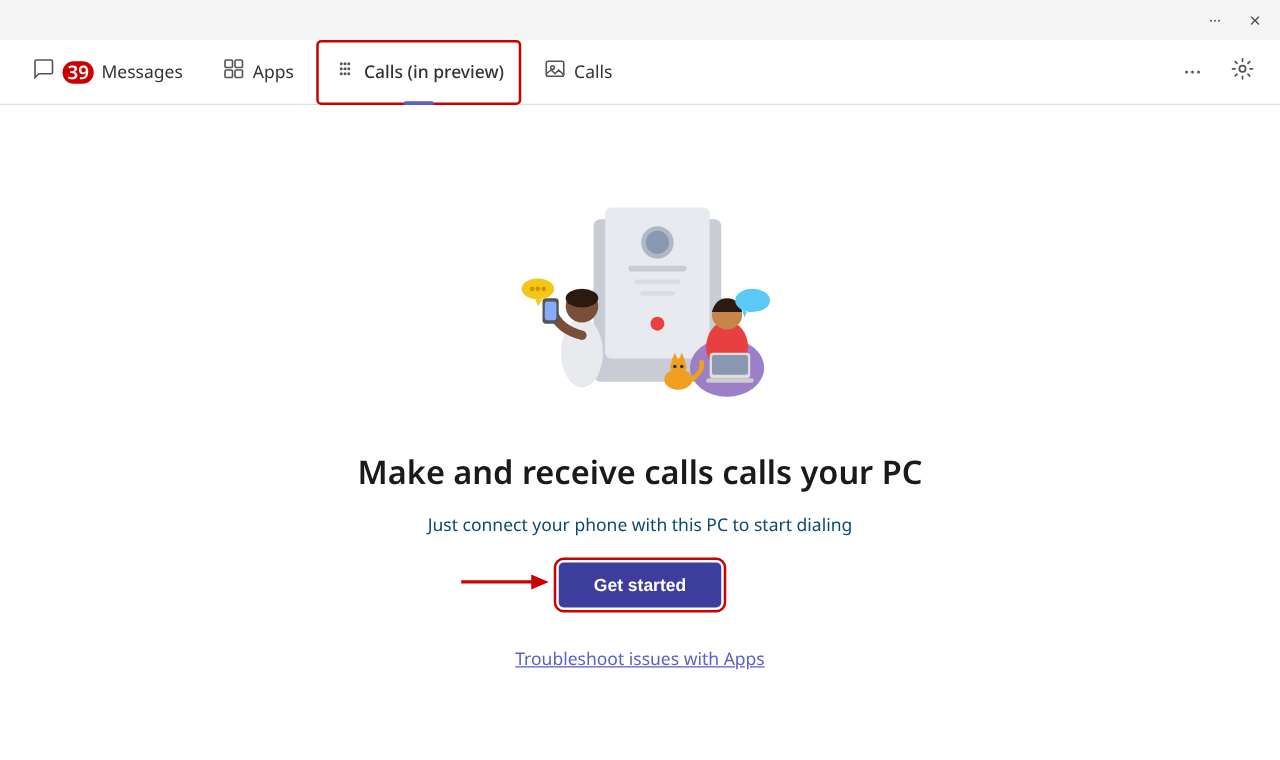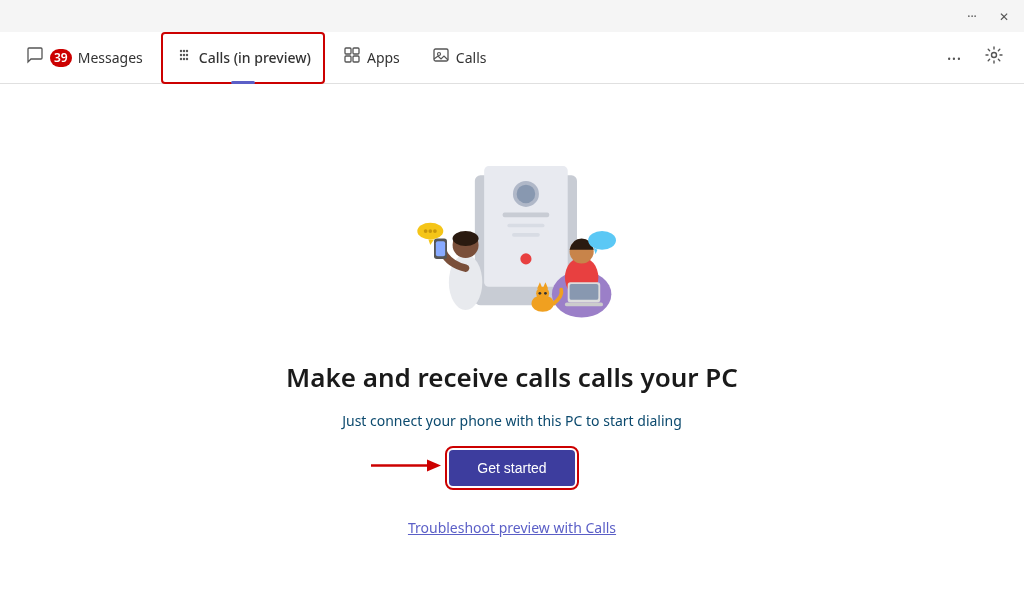--- a/index.html
+++ b/index.html
@@ -73,21 +73,21 @@
       transform: translateX(-50%);
       width: 24px;
       height: 2.5px;
       background: #5b5fc7;
       border-radius: 2px;
     }
 
     .nav-badge {
       background: #cc0000;
       color: white;
-      font-size: 12px;
+      font-size: 15px;
       font-weight: 600;
       min-width: 18px;
       height: 18px;
       border-radius: 9px;
       display: flex;
       align-items: center;
       justify-content: center;
       padding: 0 4px;
     }
 
@@ -165,21 +165,21 @@
       transform: translateY(-50%);
     }
 
     .get-started-btn {
       background: #3d3d9e;
       color: white;
       border: none;
       border-radius: 4px;
       padding: 10px 28px;
       font-size: 14px;
-      font-weight: 400;
+      font-weight: 700;
       cursor: pointer;
       outline: 2px solid #cc0000;
       outline-offset: 2px;
     }
 
     
     .troubleshoot-link {
       color: #5b5fc7;
       font-size: 14px;
       text-decoration: underline;
@@ -204,20 +204,33 @@
 
   <div class="nav-item">
     <span class="nav-icon">
       
       <svg width="18" height="18" viewBox="0 0 18 18" fill="none" xmlns="http://www.w3.org/2000/svg">
         <path d="M2 3C2 2.45 2.45 2 3 2H15C15.55 2 16 2.45 16 3V12C16 12.55 15.55 13 15 13H5L2 16V3Z" stroke="#555" stroke-width="1.3" fill="none"></path>
       </svg>
     </span>
     <span class="nav-badge">39</span>
     <span>Messages</span>
+  </div>
+
+  <div class="nav-item">
+    <span class="nav-icon">
+      
+      <svg width="18" height="18" viewBox="0 0 18 18" fill="none" xmlns="http://www.w3.org/2000/svg">
+        <rect x="2" y="2" width="6" height="6" rx="1" stroke="#555" stroke-width="1.3" fill="none"></rect>
+        <rect x="10" y="2" width="6" height="6" rx="1" stroke="#555" stroke-width="1.3" fill="none"></rect>
+        <rect x="2" y="10" width="6" height="6" rx="1" stroke="#555" stroke-width="1.3" fill="none"></rect>
+        <rect x="10" y="10" width="6" height="6" rx="1" stroke="#555" stroke-width="1.3" fill="none"></rect>
+      </svg>
+    </span>
+    <span>Apps</span>
   </div>
 
   <div class="nav-item active">
     <span class="nav-icon">
       
       <svg width="18" height="18" viewBox="0 0 18 18" fill="none" xmlns="http://www.w3.org/2000/svg">
         <circle cx="6" cy="5" r="1.2" fill="#555"></circle>
         <circle cx="9" cy="5" r="1.2" fill="#555"></circle>
         <circle cx="12" cy="5" r="1.2" fill="#555"></circle>
         <circle cx="6" cy="9" r="1.2" fill="#555"></circle>
@@ -228,33 +241,20 @@
         <circle cx="12" cy="13" r="1.2" fill="#555"></circle>
       </svg>
     </span>
     <span>Calls (in preview)</span>
   </div>
 
   <div class="nav-item">
     <span class="nav-icon">
       
       <svg width="18" height="18" viewBox="0 0 18 18" fill="none" xmlns="http://www.w3.org/2000/svg">
-        <rect x="2" y="2" width="6" height="6" rx="1" stroke="#555" stroke-width="1.3" fill="none"></rect>
-        <rect x="10" y="2" width="6" height="6" rx="1" stroke="#555" stroke-width="1.3" fill="none"></rect>
-        <rect x="2" y="10" width="6" height="6" rx="1" stroke="#555" stroke-width="1.3" fill="none"></rect>
-        <rect x="10" y="10" width="6" height="6" rx="1" stroke="#555" stroke-width="1.3" fill="none"></rect>
-      </svg>
-    </span>
-    <span>Apps</span>
-  </div>
-
-  <div class="nav-item">
-    <span class="nav-icon">
-      
-      <svg width="18" height="18" viewBox="0 0 18 18" fill="none" xmlns="http://www.w3.org/2000/svg">
         <rect x="2" y="3" width="14" height="12" rx="1.5" stroke="#555" stroke-width="1.3" fill="none"></rect>
         <circle cx="7" cy="8" r="1.5" stroke="#555" stroke-width="1.2" fill="none"></circle>
         <path d="M2 13L6 10L9 13L12 10L16 14" stroke="#555" stroke-width="1.2" fill="none"></path>
       </svg>
     </span>
     <span>Calls</span>
   </div>
 
   <div class="nav-spacer"></div>
 
@@ -341,15 +341,15 @@
     <div class="arrow-indicator">
       <svg width="72" height="24" viewBox="0 0 72 24" xmlns="http://www.w3.org/2000/svg">
         <line x1="2" y1="12" x2="60" y2="12" stroke="#cc0000" stroke-width="2.5"></line>
         <polygon points="58,6 72,12 58,18" fill="#cc0000"></polygon>
       </svg>
     </div>
 
     <button class="get-started-btn">Get started</button>
   </div>
 
-  <a class="troubleshoot-link">Troubleshoot preview with Calls</a>
+  <a class="troubleshoot-link">Troubleshoot issues with Apps</a>
 
 </main>
 
 </body></html>

